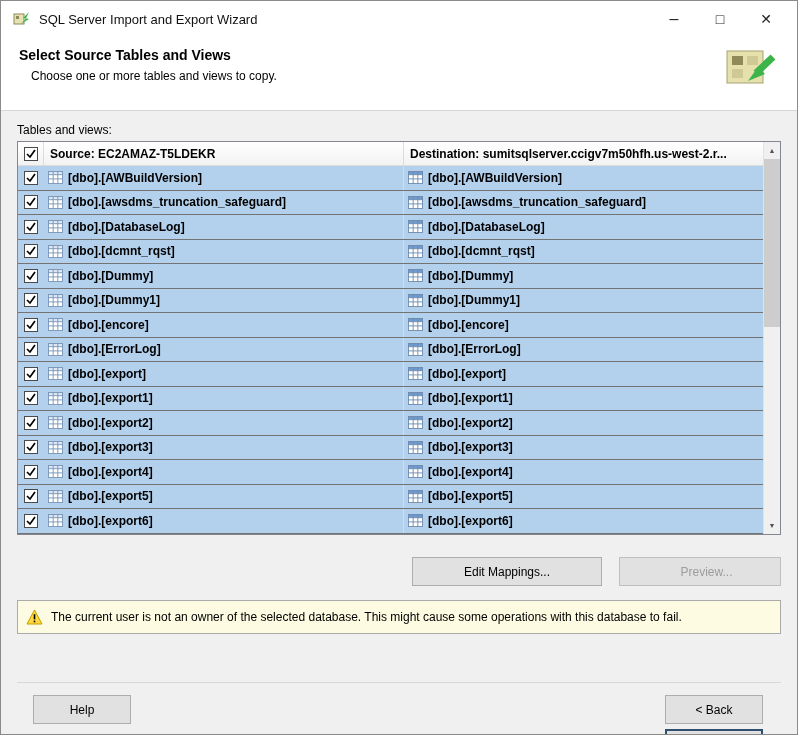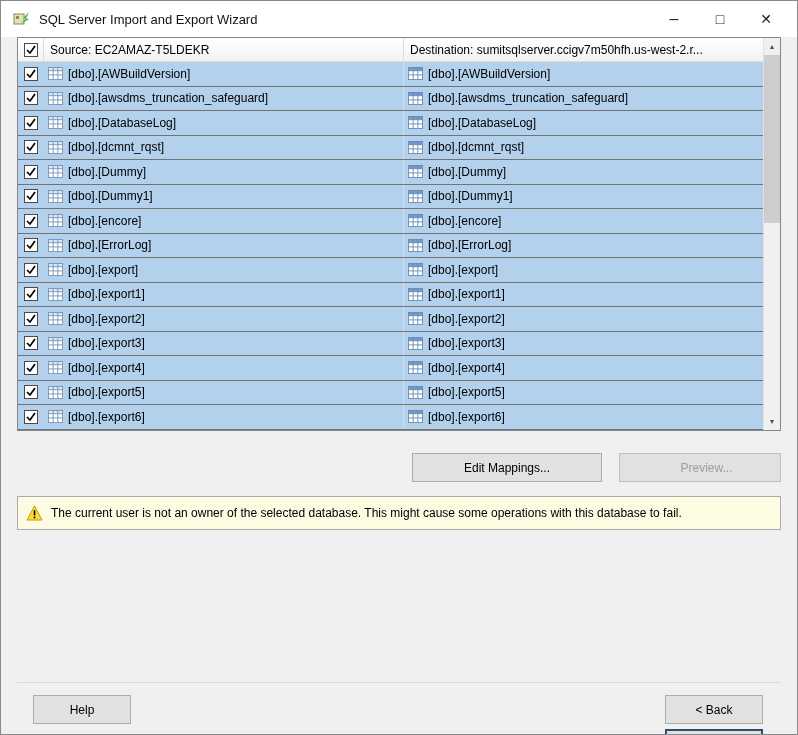--- a/index.html
+++ b/index.html
@@ -32,21 +32,21 @@
     padding:8px 20px 0 18px;
   }
   .h-title { font-size:14px; font-weight:bold; margin-top:2px; }
   .h-sub   { font-size:12px; margin-top:6px; margin-left:12px; }
   .header-icon { margin-top:2px; }
   
   .body { flex:1; display:flex; flex-direction:column; padding:0 16px; background:#f0f0f0; }
   .table-label { margin-top:12px; margin-bottom:4px; }
   .grid {
     height:394px; flex:0 0 394px; border:1px solid #828790;
-    background:#fff; display:flex; overflow:hidden;
+    background:#fff; display:flex; overflow:hidden;font-weight:bold;
   }
   .grid-main { flex:1; display:flex; flex-direction:column; overflow:hidden; }
   .grid-header {
     flex:0 0 24px; display:flex; align-items:center;
     background:linear-gradient(#ffffff,#f2f2f2);
     border-bottom:1px solid #dcdcdc; font-size:12px;
   }
   .col-check {
     flex:0 0 26px; height:100%; display:flex; align-items:center; justify-content:center;
   }
@@ -130,22 +130,39 @@
       </svg>
     </span>
     <span class="title">SQL Server Import and Export Wizard</span>
     <div class="win-controls">
       <button class="winbtn min">–</button>
       <button class="winbtn">□</button>
       <button class="winbtn">✕</button>
     </div>
   </div>
 
+  <div class="header">
+    <div>
+      <div class="h-title">Select Source Tables and Views</div>
+      <div class="h-sub">Choose one or more tables and views to copy.</div>
+    </div>
+    <span class="header-icon">
+      <svg width="54" height="46" viewBox="0 0 54 46">
+        <rect x="4" y="4" width="36" height="32" fill="#e6e0ad" stroke="#a7a272"></rect>
+        <rect x="9" y="9" width="11" height="9" fill="#8f8a58"></rect>
+        <rect x="24" y="9" width="11" height="9" fill="#cfc996"></rect>
+        <rect x="9" y="22" width="11" height="9" fill="#cfc996"></rect>
+        <line x1="50" y1="10" x2="33" y2="26" stroke="#3cb44a" stroke-width="7"></line>
+        <polygon points="25,34 42,27 35,20" fill="#3cb44a"></polygon>
+      </svg>
+    </span>
+  </div>
 
   <div class="body">
+    <div class="table-label">Tables and views:</div>
 
     <div class="grid">
       <div class="grid-main">
         <div class="grid-header">
           <div class="col-check">
             <span class="checkbox">
               <svg viewBox="0 0 12 12">
                   <path d="M2 6l3 3 5-7" stroke="#000" stroke-width="1.7" fill="none"></path>
                 </svg>
             </span>

